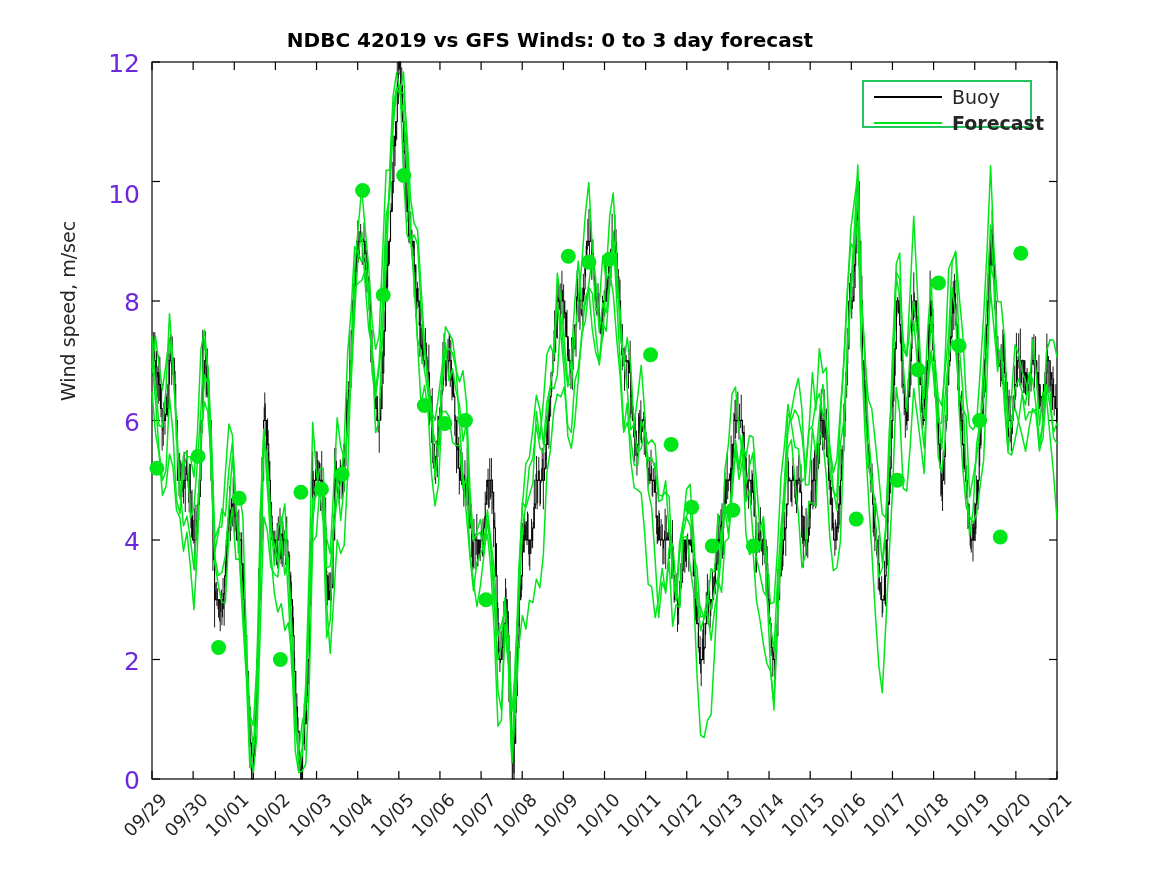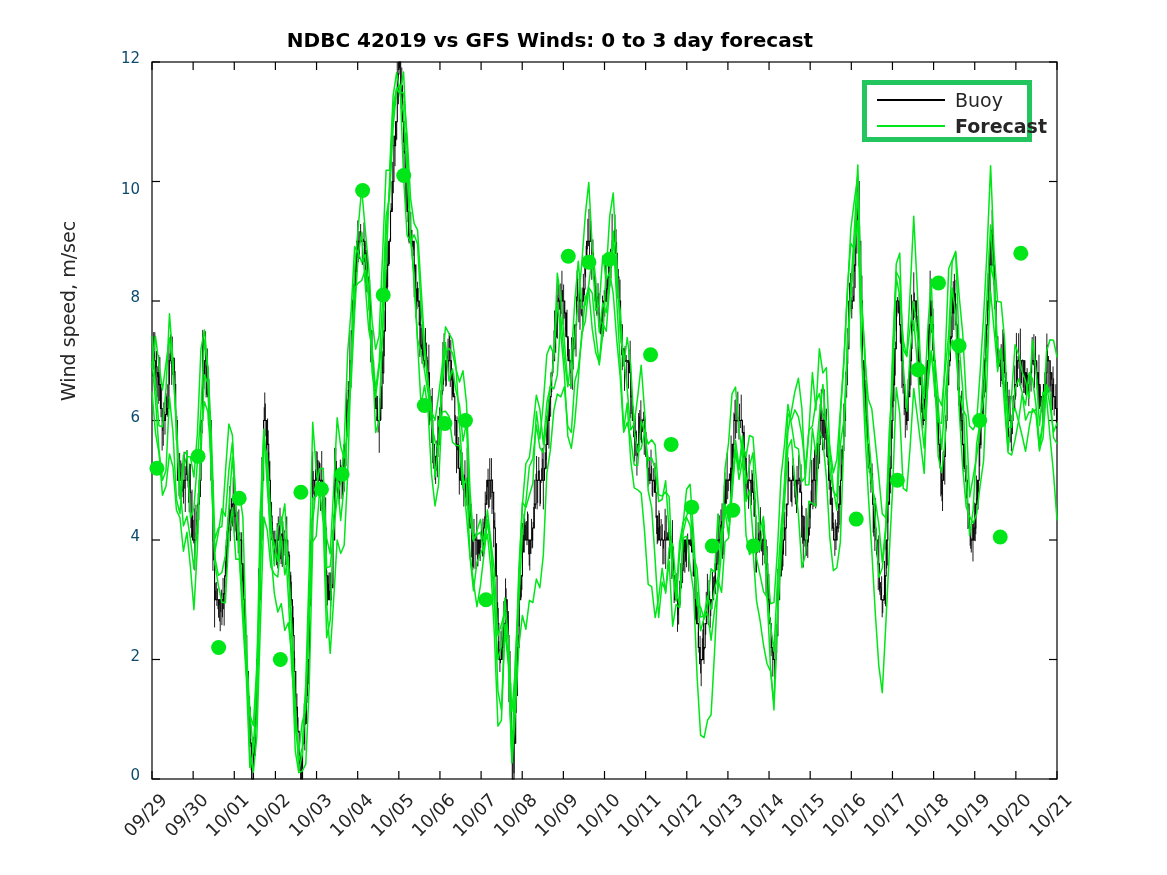--- a/index.html
+++ b/index.html
@@ -41,41 +41,41 @@
     top: 300px;
     width: 240px;
     text-align: center;
     font-size: 19px;
     color: #262626;
     transform: rotate(-90deg);
     transform-origin: center center;
   }
   .ytick-label {
     position: absolute;
-    font-size: 15px;
-    color: #0c4a6e;
+    font-size: 25px;
+    color: #6d28d9;
     text-align: right;
     width: 40px;
   }
   .xtick-label {
     position: absolute;
     font-size: 18px;
     color: #262626;
     white-space: nowrap;
     transform: rotate(-45deg);
     transform-origin: right top;
     text-align: right;
   }
   #legend-box {
     position: absolute;
     left: 862px;
     top: 80px;
     width: 170px;
-    height: 62px;
-    border: 5px solid #22c55e;
+    height: 48px;
+    border: 2px solid #22c55e;
     background: #ffffff;
     box-sizing: border-box;
   }
   .legend-row {
     position: absolute;
     left: 0;
     width: 100%;
     height: 26px;
   }
   .legend-swatch {

